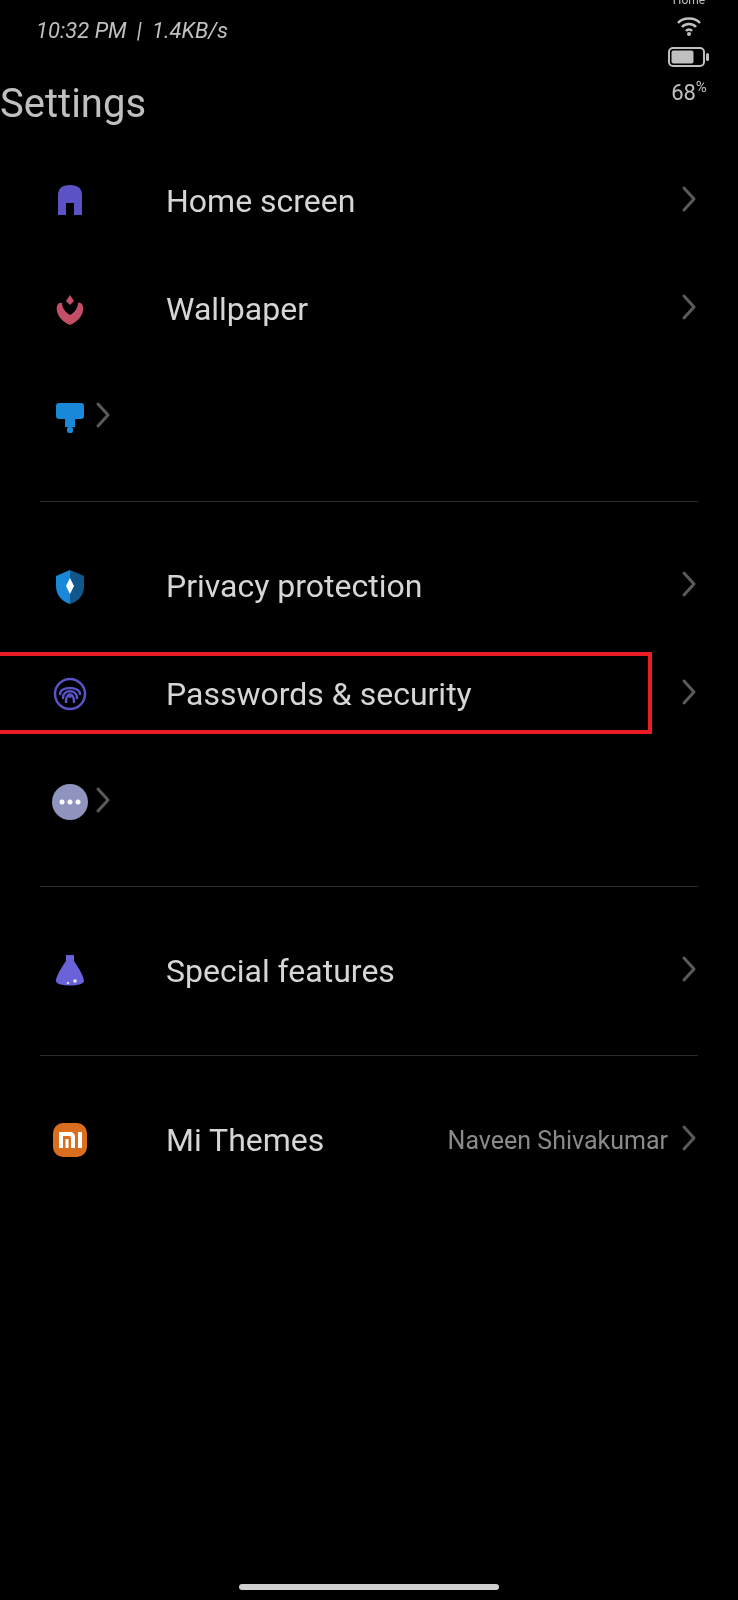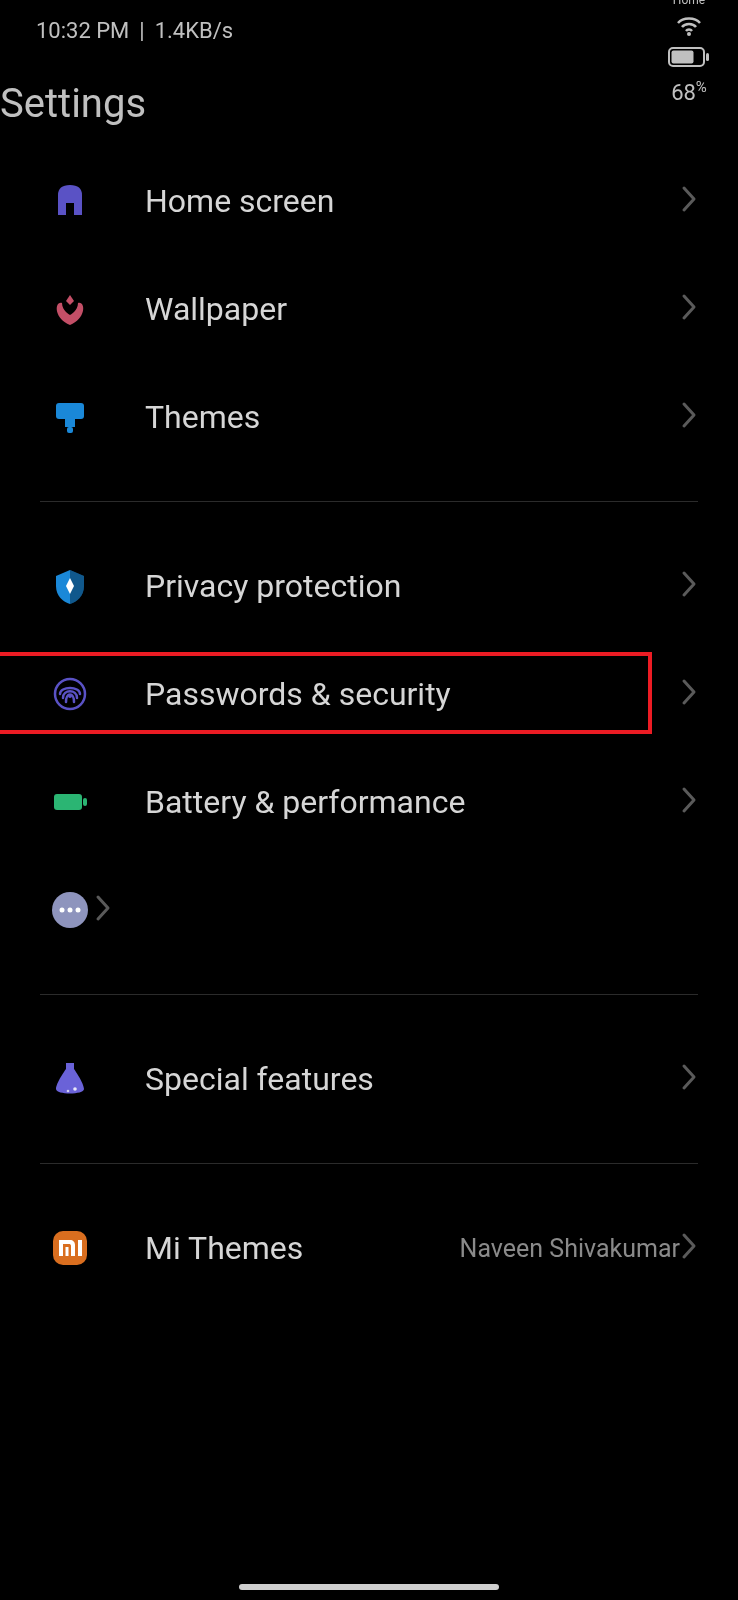--- a/index.html
+++ b/index.html
@@ -22,20 +22,21 @@
       align-items: center;
       padding: 10px 28px 6px 36px;
       height: 56px;
       font-size: 22px;
       color: #c0c0c0;
     }
     .status-left {
       display: flex;
       align-items: center;
       gap: 4px;
+      font-style: italic;
     }
     .status-right {
       display: flex;
       align-items: center;
       gap: 10px;
       flex-direction: column;
     }
     .signal-icon, .wifi-icon, .battery-icon {
       display: inline-flex;
       align-items: center;
@@ -75,30 +76,30 @@
     }
     .row .icon-slot {
       width: 48px;
       height: 48px;
       display: flex;
       align-items: center;
       justify-content: center;
       flex-shrink: 0;
     }
     .row .label {
-      margin-left: 51px;
+      margin-left: 72px;
       font-size: 32px;
       color: #d6d6d6;
       flex: 1;
       line-height: 1.25;
     }
     .row .secondary {
       font-size: 25px;
       color: #8a8a8a;
-      margin-right: 0;
+      margin-right: 12px;
     }
     .row .chevron {
       color: #6a6a6a;
       flex-shrink: 0;
     }
     .divider {
       height: 1px;
       background: #2b2b2b;
       margin: 30px 40px;
     }
@@ -192,21 +193,20 @@
         </svg></div>
     </div>
     <div class="row">
       <div class="icon-slot">
         <svg width="40" height="40" viewBox="0 0 40 40">
           <rect x="6" y="6" width="28" height="16" rx="3" fill="#1a88d8"></rect>
           <rect x="15" y="22" width="10" height="8" fill="#1a88d8"></rect>
           <rect x="17" y="30" width="6" height="6" rx="2" fill="#1a88d8"></rect>
         </svg>
       </div>
-      <div class="label">Themes</div>
       <div class="chevron"><svg width="18" height="30" viewBox="0 0 18 30">
           <path d="M4 4 L14 15 L4 26" fill="none" stroke="#5a5a5a" stroke-width="3" stroke-linecap="round" stroke-linejoin="round"></path>
         </svg></div>
     </div>
     <div class="divider"></div>
     <div class="row">
       <div class="icon-slot">
         <svg width="40" height="40" viewBox="0 0 40 40">
           <path fill="#1a88d8" d="M20 4 L34 10 L34 20 C34 30 27 36 20 38 C13 36 6 30 6 20 L6 10 Z"></path>
           <path fill="#000" opacity="0.35" d="M20 4 L20 38 C27 36 34 30 34 20 L34 10 Z"></path>
@@ -231,32 +231,20 @@
         </svg>
       </div>
       <div class="label">Passwords &amp; security</div>
       <div class="chevron"><svg width="18" height="30" viewBox="0 0 18 30">
           <path d="M4 4 L14 15 L4 26" fill="none" stroke="#5a5a5a" stroke-width="3" stroke-linecap="round" stroke-linejoin="round"></path>
         </svg></div>
     </div>
     <div class="row">
       <div class="icon-slot">
         <svg width="40" height="40" viewBox="0 0 40 40">
-          <rect x="4" y="12" width="28" height="16" rx="3" fill="#2bb573"></rect>
-          <rect x="33" y="16" width="4" height="8" rx="2" fill="#2bb573"></rect>
-        </svg>
-      </div>
-      <div class="label">Battery &amp; performance</div>
-      <div class="chevron"><svg width="18" height="30" viewBox="0 0 18 30">
-          <path d="M4 4 L14 15 L4 26" fill="none" stroke="#5a5a5a" stroke-width="3" stroke-linecap="round" stroke-linejoin="round"></path>
-        </svg></div>
-    </div>
-    <div class="row">
-      <div class="icon-slot">
-        <svg width="40" height="40" viewBox="0 0 40 40">
           <circle cx="20" cy="20" r="18" fill="#8e94bd"></circle>
           <circle cx="12" cy="20" r="2.5" fill="#fff"></circle>
           <circle cx="20" cy="20" r="2.5" fill="#fff"></circle>
           <circle cx="28" cy="20" r="2.5" fill="#fff"></circle>
         </svg>
       </div>
       <div class="chevron"><svg width="18" height="30" viewBox="0 0 18 30">
           <path d="M4 4 L14 15 L4 26" fill="none" stroke="#5a5a5a" stroke-width="3" stroke-linecap="round" stroke-linejoin="round"></path>
         </svg></div>
     </div>

